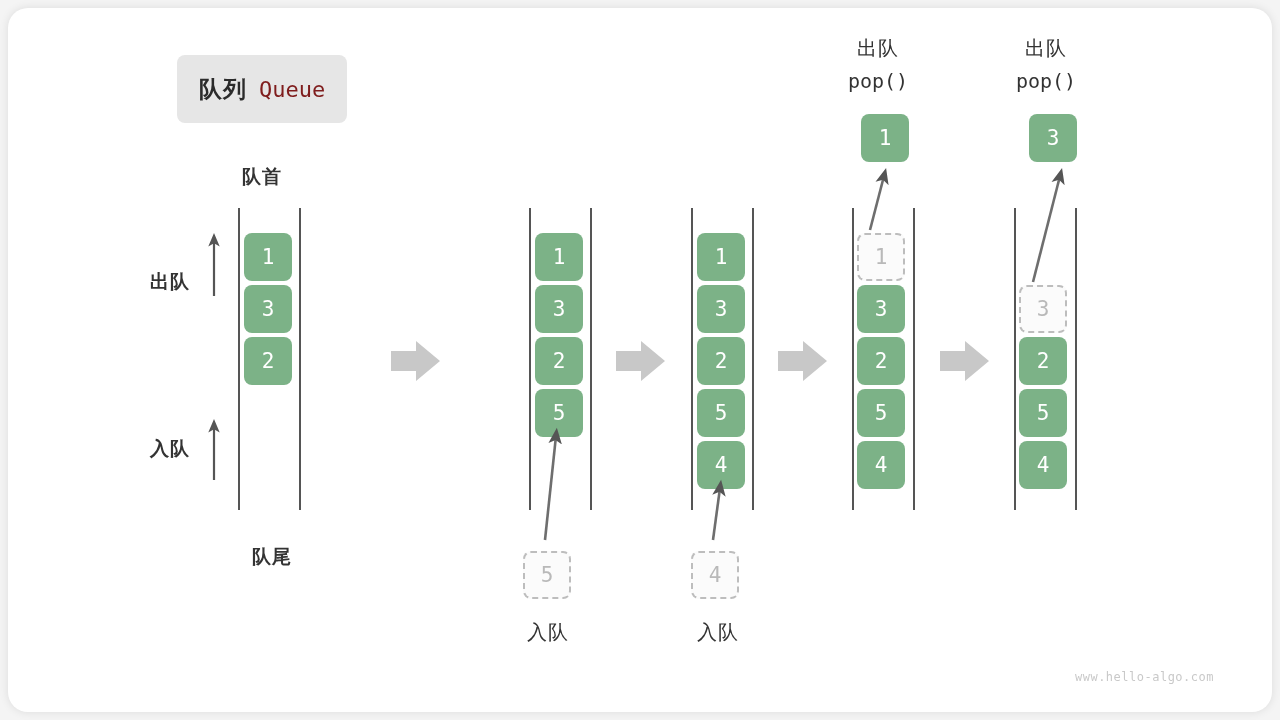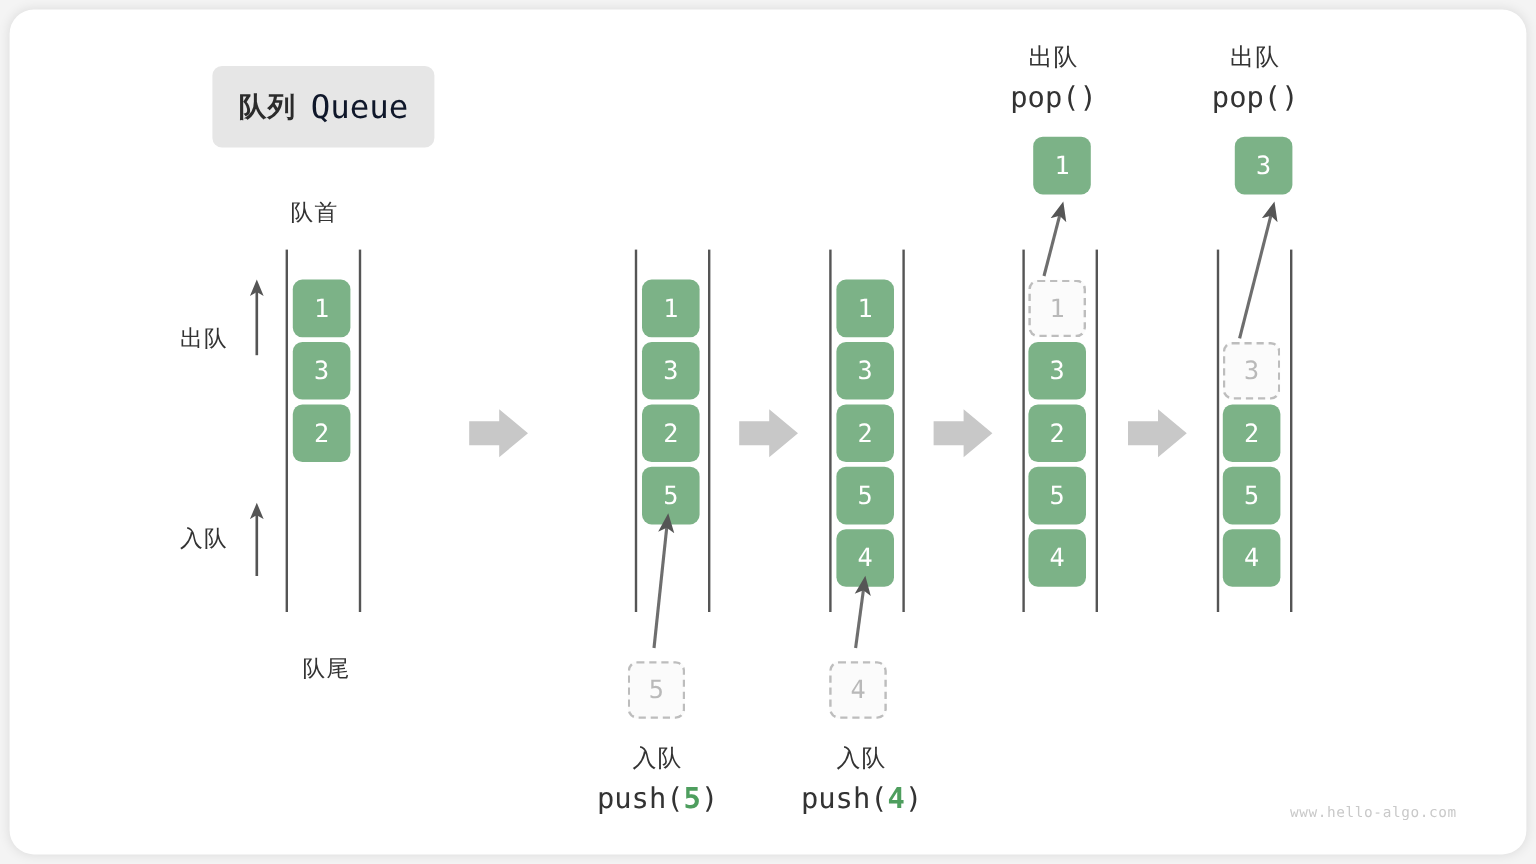--- a/index.html
+++ b/index.html
@@ -46,50 +46,50 @@
     align-items: center;
     gap: 12px;
   }
   #title-badge .cn {
     font-size: 23px;
     font-weight: bold;
     color: #2b2b2b;
     letter-spacing: 1px;
   }
   #title-badge .en {
-    font-size: 27px;
-    color: #0f172a;
+    font-size: 22px;
+    color: #7f1d1d;
     font-family: "DejaVu Sans Mono", "Liberation Mono", monospace;
   }
 
   
   .cn-label {
     position: absolute;
     font-size: 19px;
-    font-weight: normal;
+    font-weight: bold;
     color: #333333;
     letter-spacing: 1px;
     white-space: nowrap;
   }
 
   .op-label {
     position: absolute;
     font-size: 20px;
     color: #333333;
     white-space: nowrap;
     text-align: center;
     line-height: 33px;
   }
   .op-label .cn {
     font-family: "Liberation Sans", "DejaVu Sans", sans-serif;
     letter-spacing: 1px;
   }
   .op-label .code {
     font-family: "DejaVu Sans Mono", "Liberation Mono", monospace;
-    font-size: 24px;
+    font-size: 20px;
   }
   .op-label .code .num {
     color: #4e9e5e;
     font-weight: bold;
   }
 
   
   .rail {
     position: absolute;
     width: 2px;
@@ -161,26 +161,24 @@
       <div class="code">pop()</div>
     </div>
 
     <div class="op-label" style="left:978px; top:24px; width:120px;">
       <div class="cn">出队</div>
       <div class="code">pop()</div>
     </div>
 
     <div class="op-label" style="left:455px; top:608px; width:170px;">
       <div class="cn">入队</div>
-      <div class="code"><span>push(</span><span class="num">5</span><span>)</span></div>
     </div>
 
     <div class="op-label" style="left:625px; top:608px; width:170px;">
       <div class="cn">入队</div>
-      <div class="code"><span>push(</span><span class="num">4</span><span>)</span></div>
     </div>
 
     <div class="rail" style="left:230px; top:200px; height:302px;"></div>
     <div class="rail" style="left:291px; top:200px; height:302px;"></div>
     <div class="cell solid" style="left:236px; top:225px;">1</div>
     <div class="cell solid" style="left:236px; top:277px;">3</div>
     <div class="cell solid" style="left:236px; top:329px;">2</div>
 
     <div class="rail" style="left:521px; top:200px; height:302px;"></div>
     <div class="rail" style="left:582px; top:200px; height:302px;"></div>

